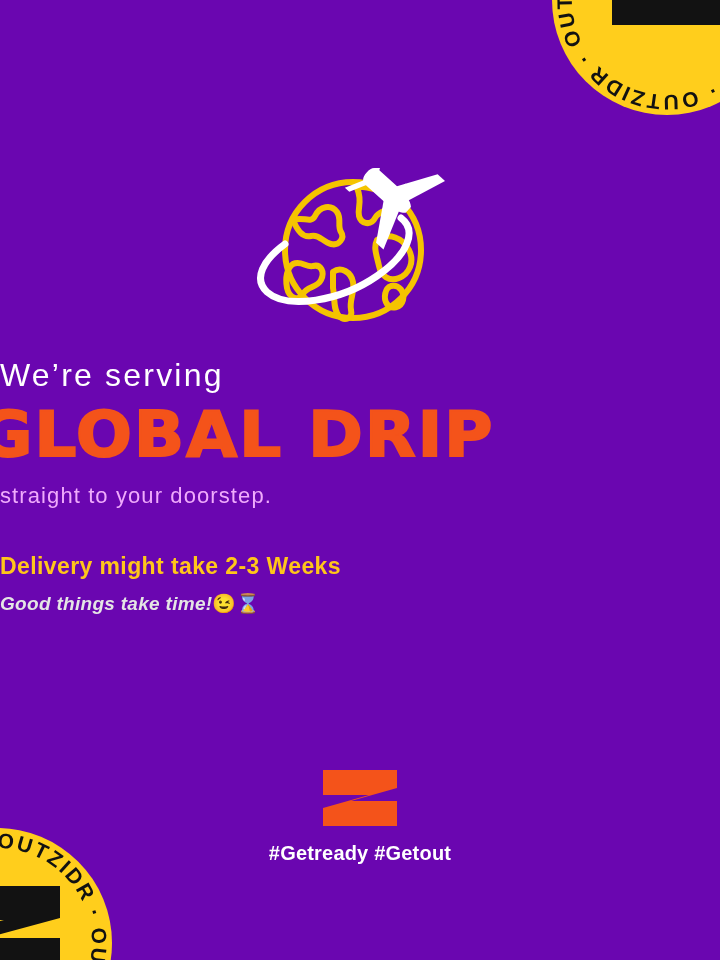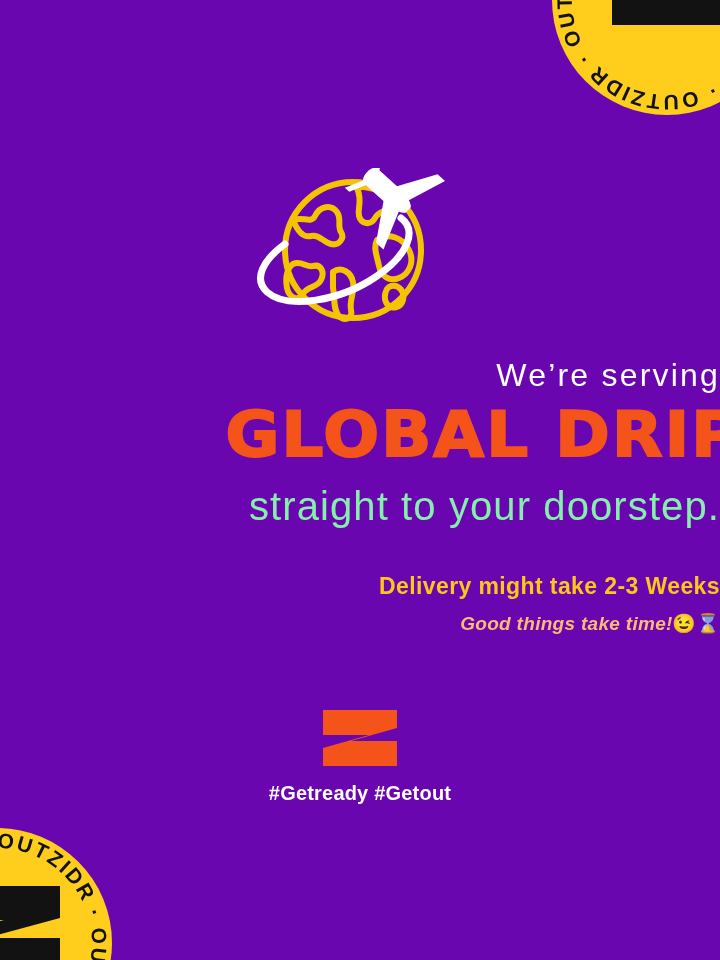--- a/index.html
+++ b/index.html
@@ -31,72 +31,72 @@
     align-items:center;
     justify-content:center;
   }
   #globe-wrap svg { width:238px; height:180px; display:block; }
 
   
   #copy {
     position:absolute;
     left:0; right:0;
     top:358px;
-    text-align:right;
+    text-align:left;
   }
   .kicker {
     font-size:32px;
     font-weight:400;
     letter-spacing:2.2px;
     color:#FFFFFF;
     line-height:1.1;
   }
   .headline {
     font-size:62px;
     font-weight:700;
     color:#F4531A;
     letter-spacing:2px;
     line-height:1.05;
     margin-top:9px;
     transform:scaleX(1.06);
     font-family:"DejaVu Sans", sans-serif;
     -webkit-text-stroke:2px #F4531A;
   }
   .subline {
-    font-size:40px;
+    font-size:22px;
     font-weight:400;
-    color:#86efac;
+    color:#f0abfc;
     letter-spacing:1.1px;
     line-height:1.1;
     margin-top:17px;
   }
   .delivery {
     font-size:23px;
     font-weight:700;
     color:#FFC61A;
     letter-spacing:0.4px;
     margin-top:46px;
     line-height:1.1;
   }
   .tagline {
     font-size:19px;
     font-weight:700;
     font-style:italic;
-    color:#fdba74;
+    color:#e5e5e5;
     letter-spacing:0.3px;
     margin-top:13px;
     line-height:1.2;
   }
   .tagline .emo { font-style:normal; letter-spacing:0; }
 
   
   #footer {
     position:absolute;
     left:0; right:0;
-    top:708px;
+    top:768px;
     text-align:center;
   }
   #zmark { display:block; margin:0 auto; width:82px; height:60px; }
   .hashtags {
     font-size:20px;
     font-weight:700;
     color:#FFFFFF;
     letter-spacing:0.2px;
     margin-top:14px;
   }

